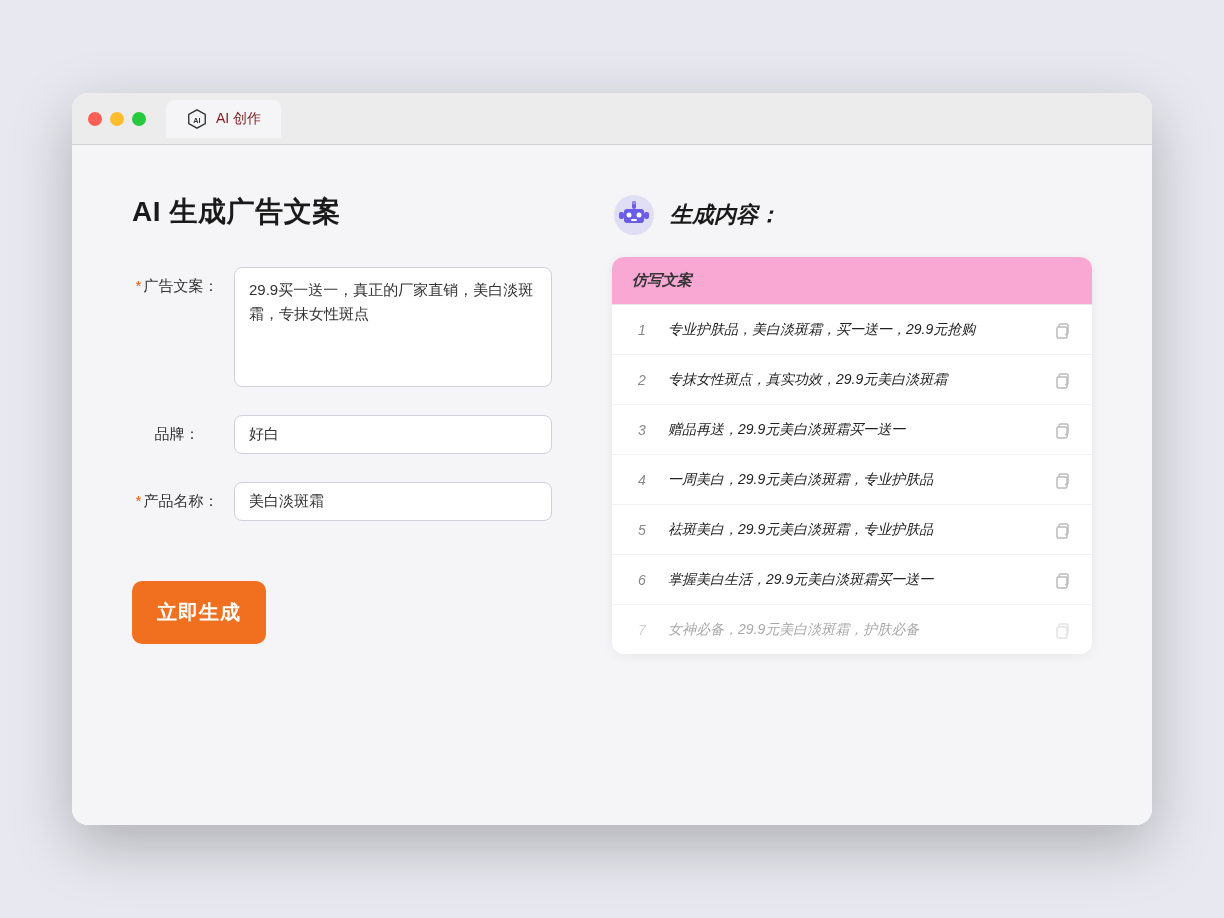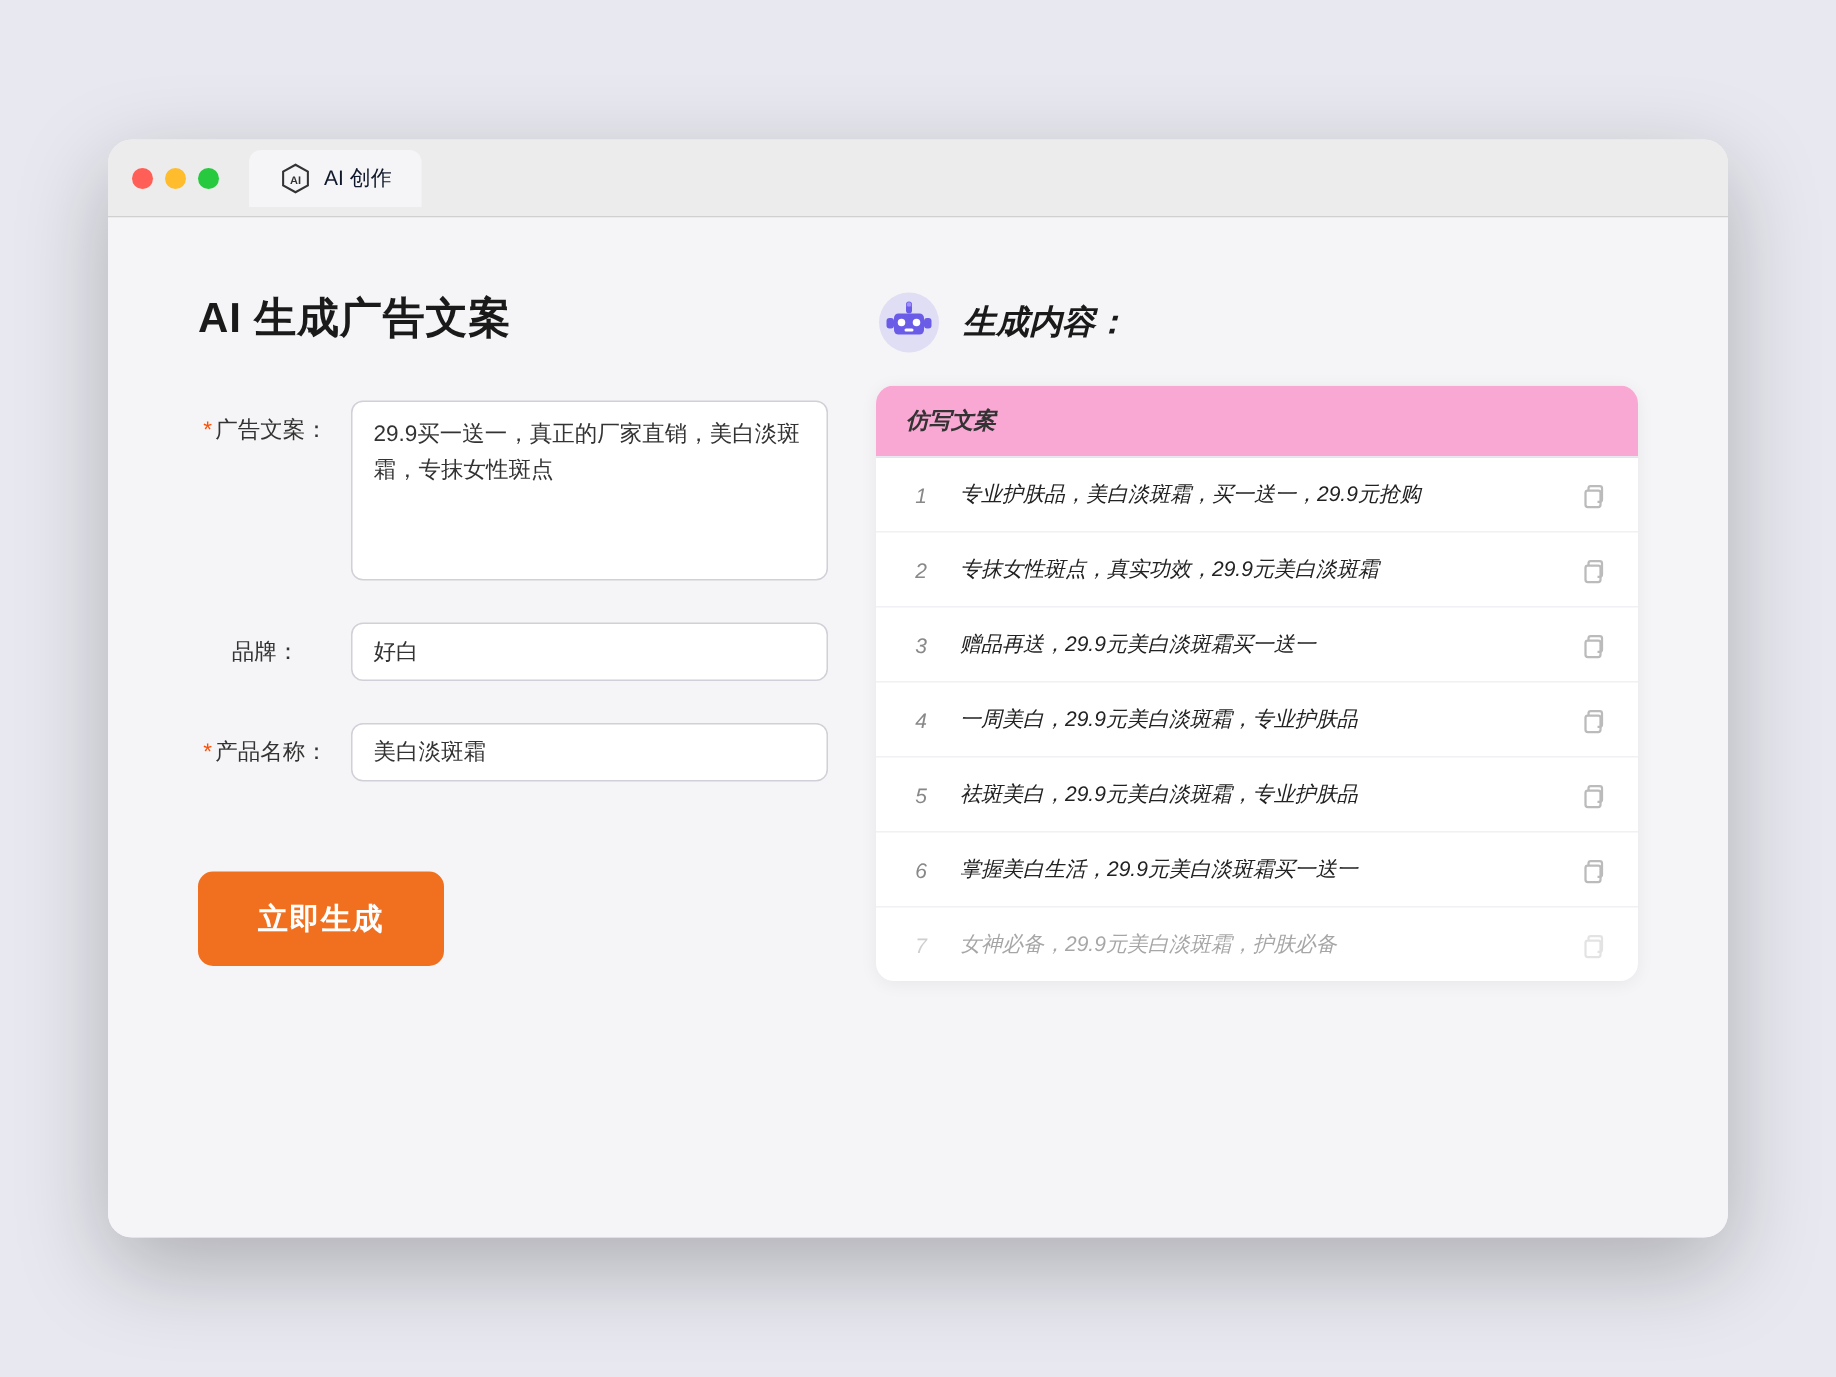--- a/index.html
+++ b/index.html
@@ -46,34 +46,34 @@
     .tl-green { background: #27c93f; }
 
     .browser-tab {
       background: #f5f5f7;
       border-radius: 8px 8px 0 0;
       padding: 8px 20px;
       display: flex;
       align-items: center;
       gap: 8px;
       font-size: 14px;
-      color: #0f172a;
+      color: #7f1d1d;
       font-weight: 500;
     }
 
     .tab-icon {
       width: 22px;
       height: 22px;
     }
 
     .browser-content {
       background: #f5f5f7;
       padding: 48px 60px 48px 60px;
       display: flex;
-      gap: 32px;
+      gap: 60px;
       min-height: 680px;
     }
 
     
     .left-panel {
       flex: 0 0 420px;
     }
 
     .page-title {
       font-size: 28px;
@@ -120,21 +120,21 @@
     .form-textarea {
       height: 120px;
       line-height: 1.6;
     }
 
     .generate-btn {
       background: #f07020;
       color: #fff;
       border: none;
       border-radius: 10px;
-      padding: 18px 40px;
+      padding: 18px 25px;
       font-size: 20px;
       font-weight: 600;
       cursor: pointer;
       margin-top: 32px;
       letter-spacing: 0.05em;
       font-family: inherit;
     }
 
     
     .right-panel {

